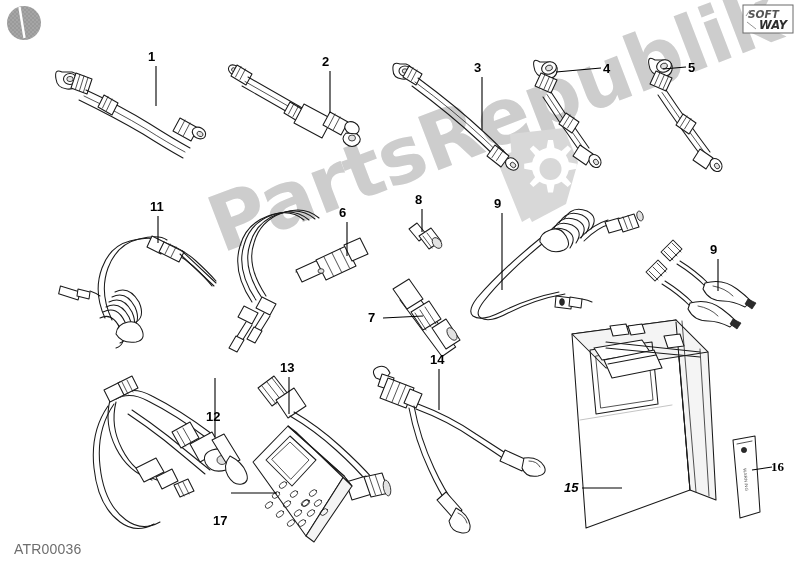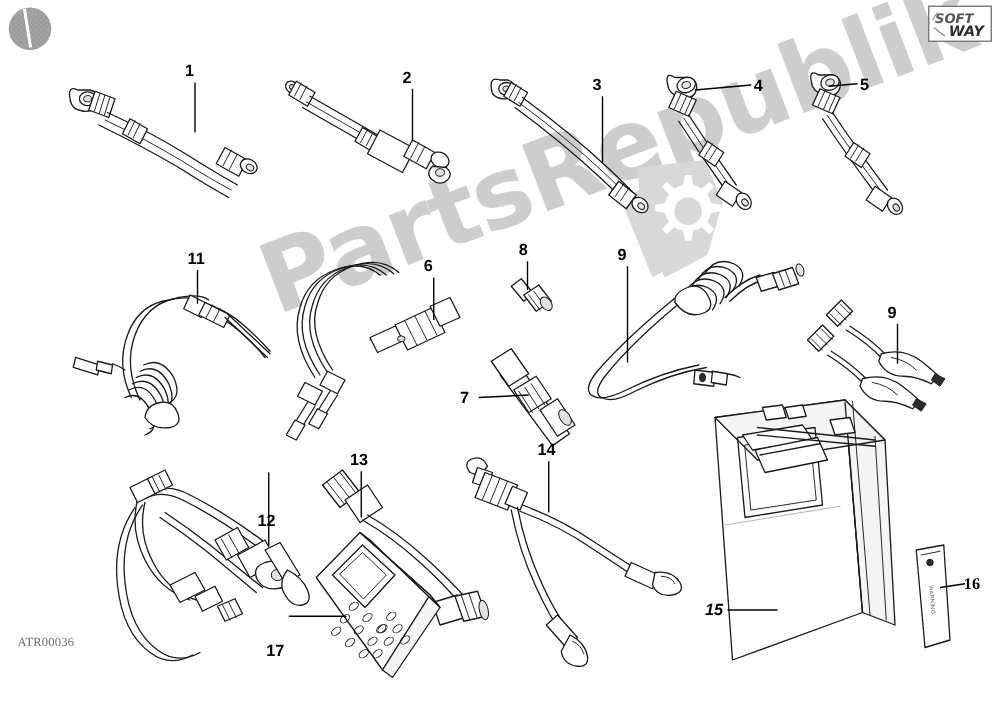--- a/index.html
+++ b/index.html
@@ -78,23 +78,23 @@
     font-family: "Liberation Sans", sans-serif;
     font-size: 13px;
     font-weight: 700;
     color: #000000;
     line-height: 1;
     user-select: none;
   }
   #footer-code {
     position: absolute;
     left: 14px;
-    top: 509px;
-    font-family: Liberation Serif, serif;
-    font-size: 10px;
+    top: 541px;
+    font-family: Liberation Sans, sans-serif;
+    font-size: 14px;
     font-weight: 400;
     color: #6e6e6e;
     letter-spacing: 0.2px;
   }
   .leader { stroke: #000000; stroke-width: 1.1; fill: none; }
 </style>
 </head>
 <body>
 
 <div id="page">

